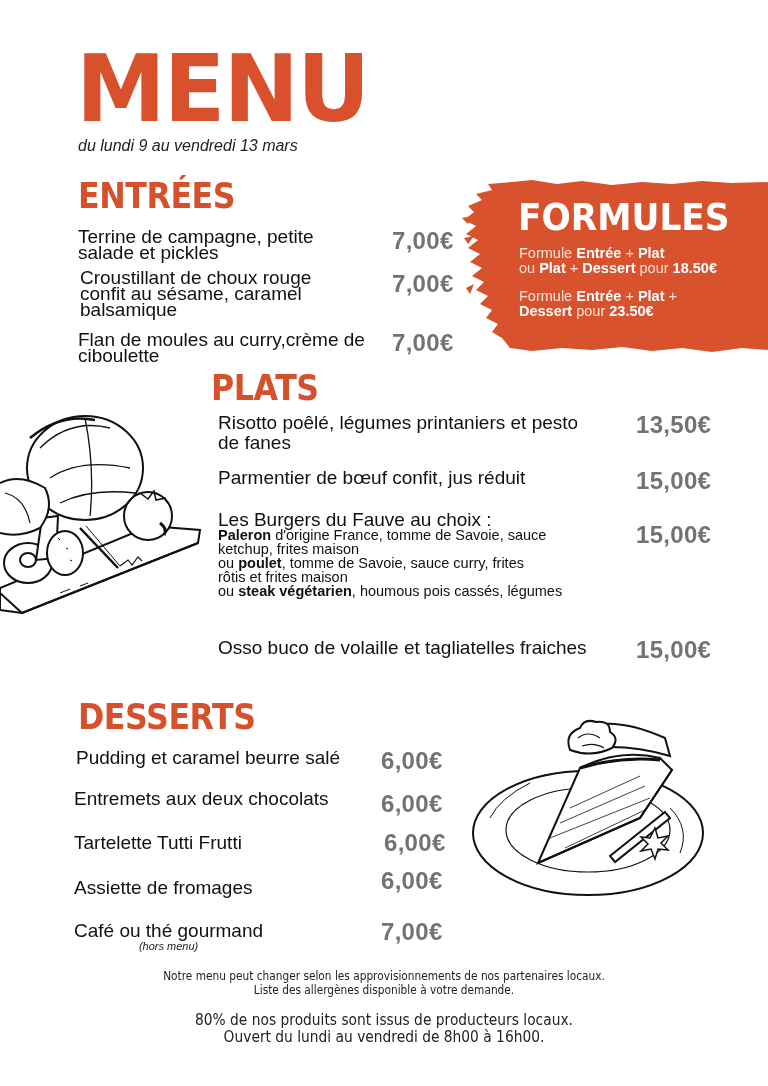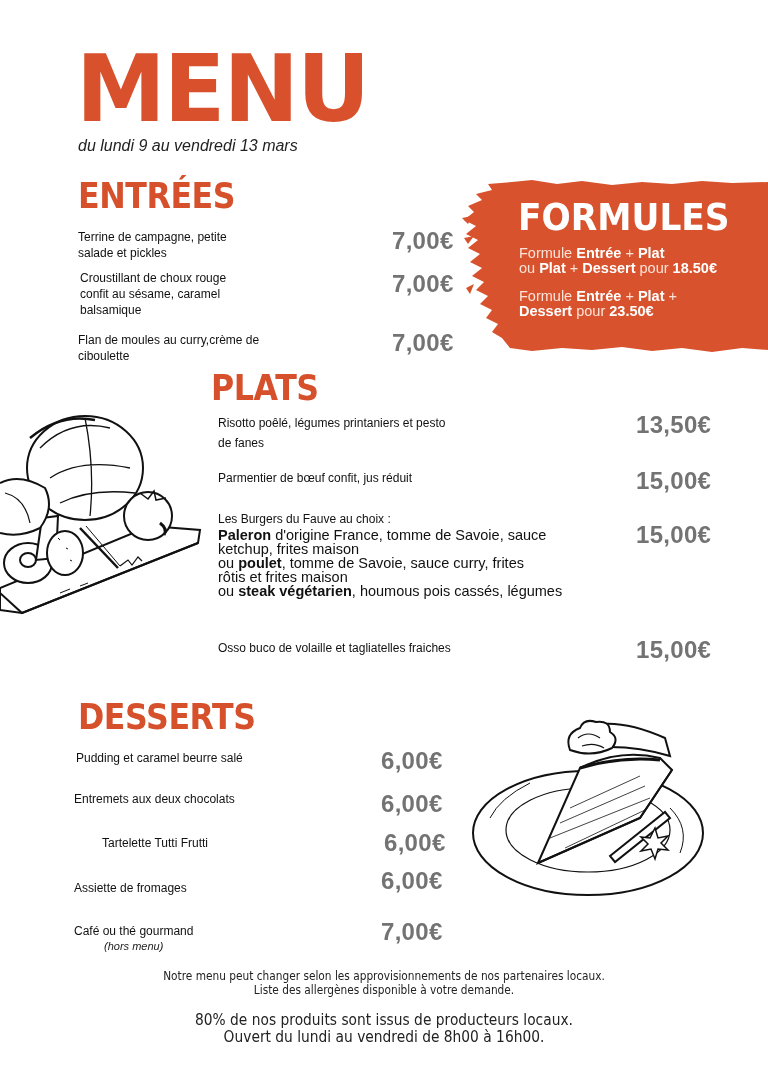--- a/index.html
+++ b/index.html
@@ -31,21 +31,21 @@
       color: #d5502b;
       font-size: 36px;
       line-height: 40px;
       letter-spacing: -0.5px;
       transform: scaleX(0.88);
       transform-origin: left top;
     }
 
     .item {
       font-family: "Liberation Sans", sans-serif;
-      font-size: 12px;
+      font-size: 19px;
       line-height: 16px;
       color: #111;
     }
     .price {
       font-family: "Liberation Sans", sans-serif;
       font-weight: bold;
       font-size: 24px;
       color: #737373;
       letter-spacing: 0.3px;
     }
@@ -213,21 +213,21 @@
 </div>
 
 <div class="abs section-title" style="left:78px; top:697px;">DESSERTS</div>
 
 <div class="abs item" style="left:76px; top:750px;">Pudding et caramel beurre salé</div>
 <div class="abs price" style="left:381px; top:747px;">6,00€</div>
 
 <div class="abs item" style="left:74px; top:791px;">Entremets aux deux chocolats</div>
 <div class="abs price" style="left:381px; top:790px;">6,00€</div>
 
-<div class="abs item" style="left:74px; top:835px;margin-left:28px;">Tartelette Tutti Frutti</div>
+<div class="abs item" style="left:74px; top:835px;">Tartelette Tutti Frutti</div>
 <div class="abs price" style="left:384px; top:829px;">6,00€</div>
 
 <div class="abs item" style="left:74px; top:880px;">Assiette de fromages</div>
 <div class="abs price" style="left:381px; top:867px;">6,00€</div>
 
 <div class="abs" style="left:74px; top:923px;text-align:center;">
   <div class="item">Café ou thé gourmand</div>
   <div class="hors-menu" style="margin-top:1px;">(hors menu)</div>
 </div>
 <div class="abs price" style="left:381px; top:918px;">7,00€</div>

